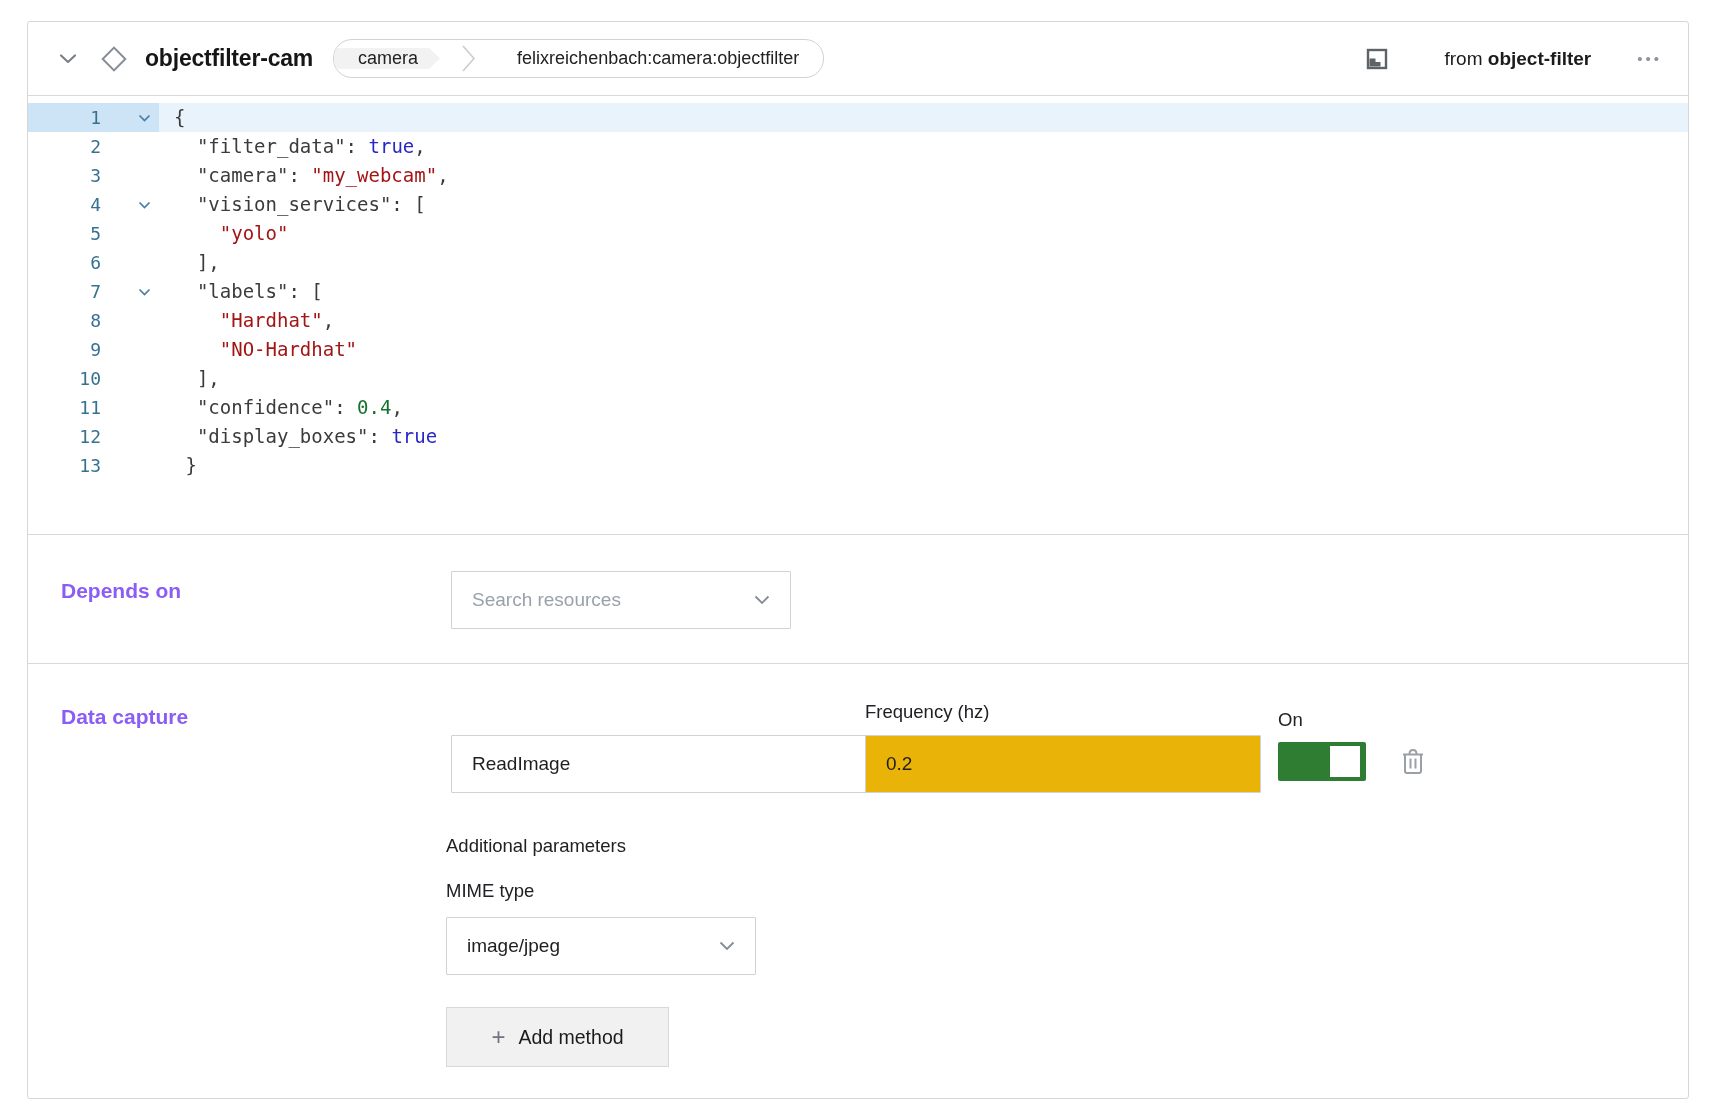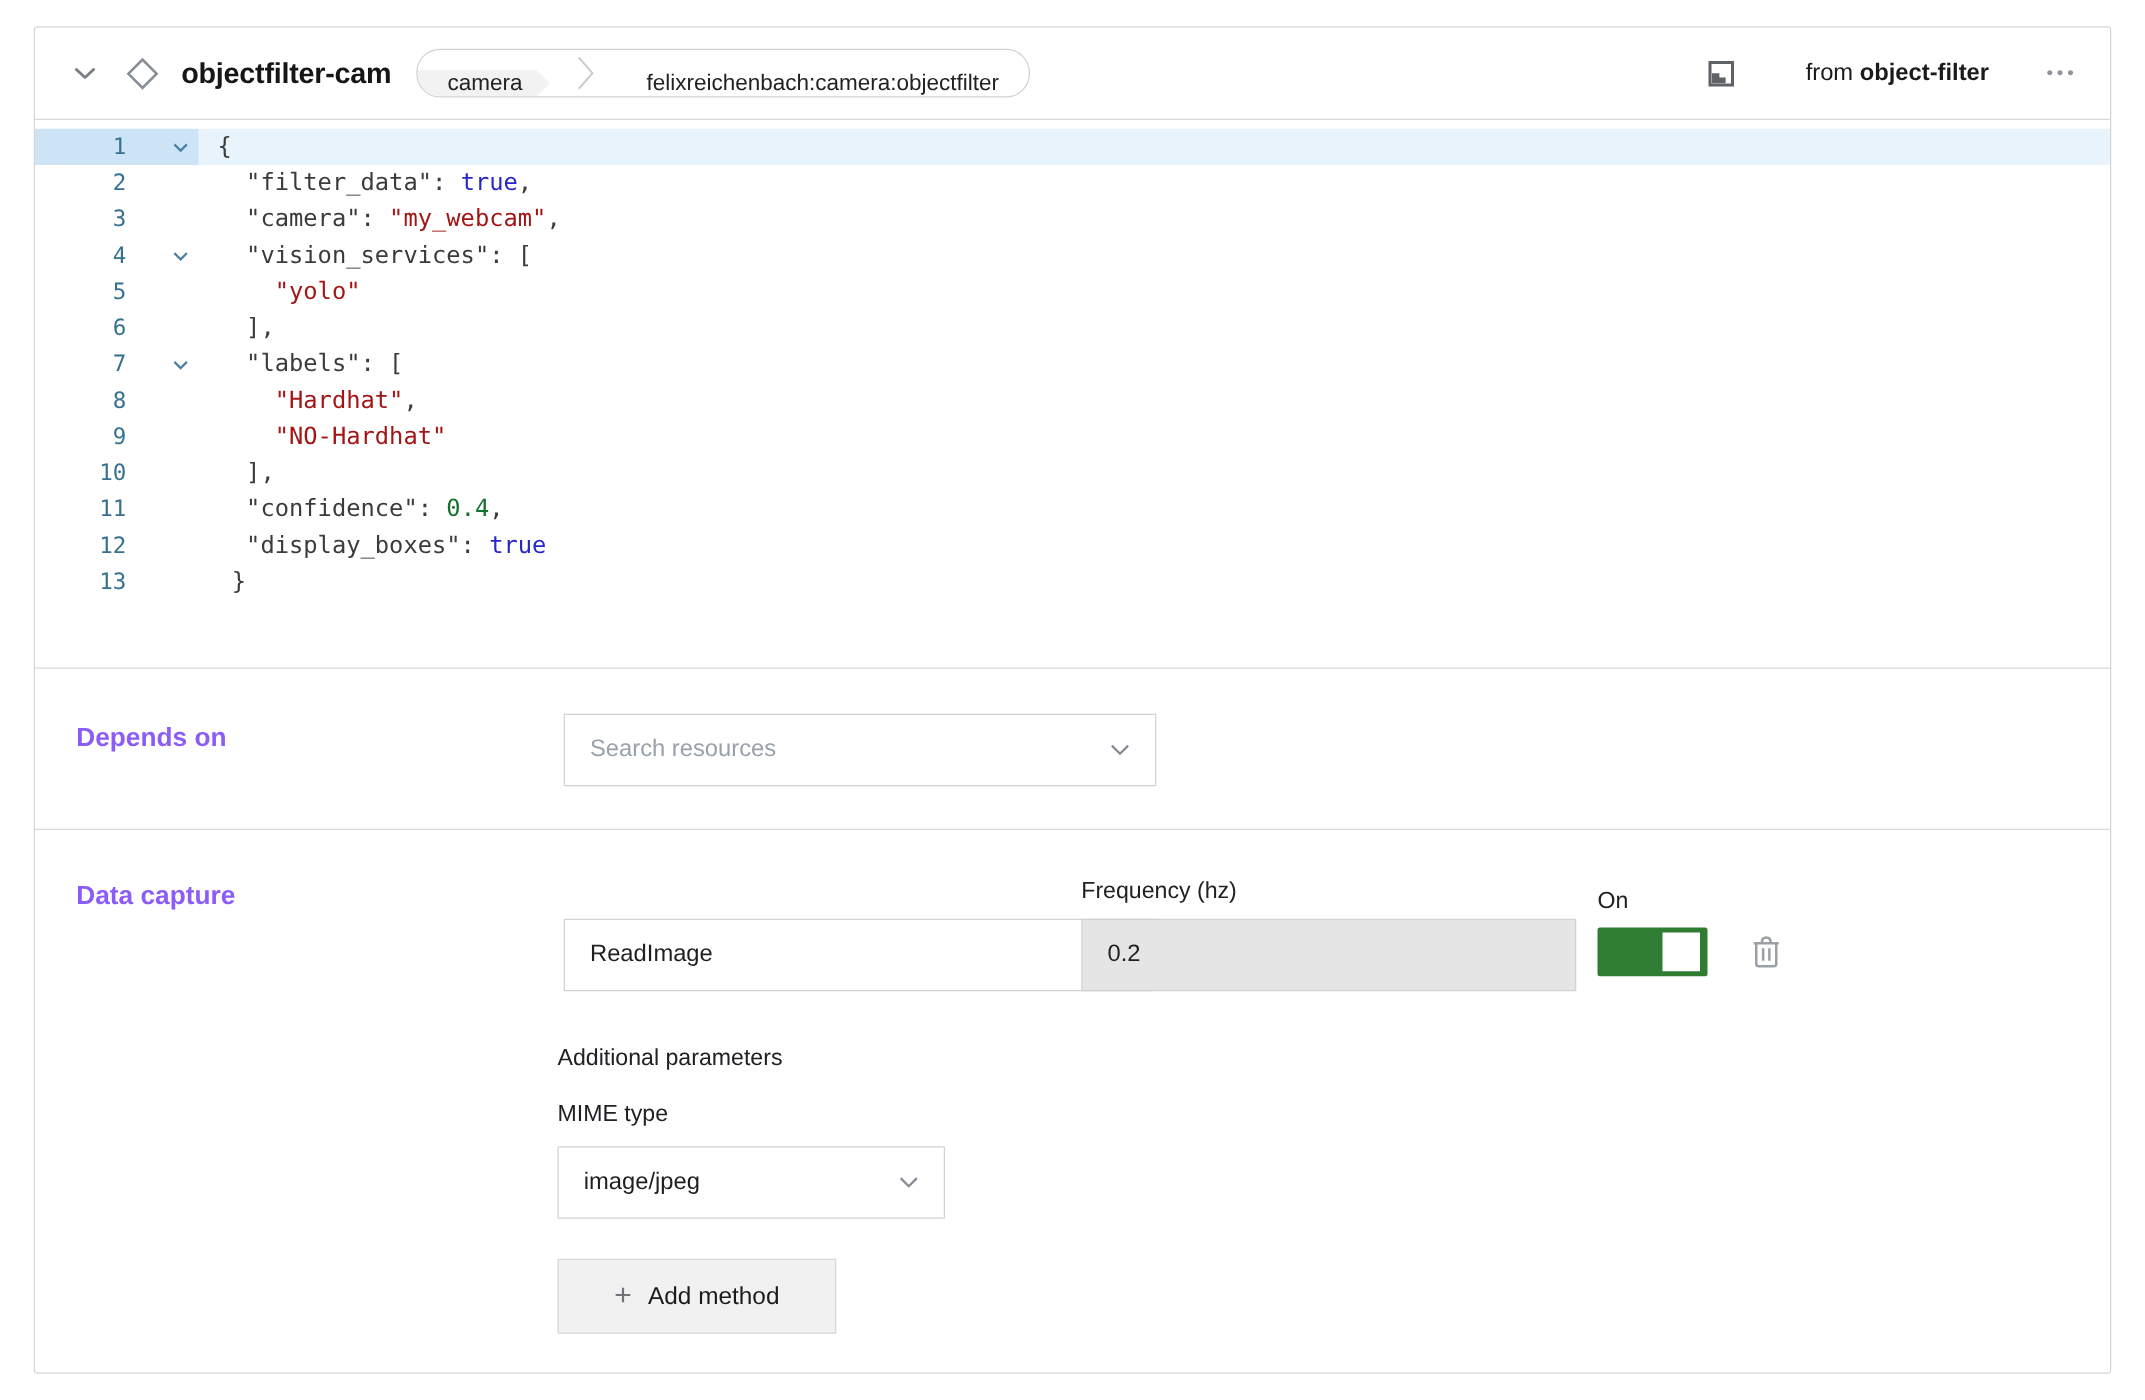--- a/index.html
+++ b/index.html
@@ -6,21 +6,21 @@
     font-family:"Liberation Sans", sans-serif;-webkit-font-smoothing:antialiased;}
   .card{position:absolute;left:27px;top:21px;width:1660px;height:1076px;background:#fff;
     border:1.5px solid #d6d6d6;border-radius:3px;}
   
   .hdr{position:absolute;top:0;left:0;right:0;height:74px;border-bottom:1px solid #d9d9d9;
     display:flex;align-items:center;padding:0 26px 0 30px;box-sizing:border-box;}
   .collapse{width:20px;height:20px;display:flex;align-items:center;justify-content:center;cursor:pointer;}
   .diamond{margin-left:20px;width:32px;height:32px;display:flex;align-items:center;justify-content:center;}
   .title{margin-left:15px;font-size:23px;font-weight:700;color:#161616;letter-spacing:-0.2px;}
   .pill{margin-left:20px;height:37px;border:1px solid #d2d2d2;border-radius:19px;display:flex;
-    align-items:flex-end;overflow:hidden;background:#fff;font-size:18px;color:#222;gap:28px;}
+    align-items:center;overflow:hidden;background:#fff;font-size:18px;color:#222;gap:28px;}
   .pill-seg1{background:#f2f2f2;display:flex;align-items:center;padding:0 22px 0 24px;
     clip-path:polygon(0 0,calc(100% - 11px) 0,100% 50%,calc(100% - 11px) 100%,0 100%);}
   .pill-chev{display:flex;align-items:center;margin-left:-7px;}
   .pill-seg2{display:flex;align-items:center;padding:0 24px 0 12px;}
   .hdr-spacer{flex:1;}
   .module-icon{width:22px;height:22px;margin-right:13px;display:flex;align-items:center;}
   .from-module{font-size:19px;color:#1b1b1b;cursor:pointer;white-space:nowrap;margin-left:44px;}
   .from-module b{font-weight:700;}
   .menu-dots{margin-left:46px;color:#8f949c;font-size:15px;letter-spacing:3px;cursor:pointer;
     line-height:15px;user-select:none;}
@@ -38,21 +38,21 @@
   .tk-pu{color:#3b3b3b;} .tk-key{color:#3b3b3b;}
   .tk-str{color:#a31515;} .tk-bool{color:#2727c8;} .tk-num{color:#15722e;}
   
   .sec-label{position:absolute;font-size:21px;font-weight:700;color:#8b5cf6;}
   .depends{position:absolute;top:512px;left:0;right:0;height:129px;border-top:1px solid #d9d9d9;}
   .field-label{position:absolute;font-size:18.5px;color:#202124;}
   .selectbox{position:absolute;height:58px;border:1px solid #d2d2d2;background:#fff;box-sizing:border-box;
     display:flex;align-items:center;justify-content:space-between;padding:0 20px;cursor:pointer;border-radius:1px;}
   .selectbox .val{font-size:19px;color:#1f1f1f;}
   .selectbox .ph{font-size:19px;color:#99a1ab;}
-  .textinput{position:absolute;height:58px;border:1px solid #d2d2d2;background:#e5e5e5;box-sizing:border-box;
+  .textinput{position:absolute;height:58px;border:1px solid #d2d2d2;background:#eab308;box-sizing:border-box;
     display:flex;align-items:center;padding:0 20px;font-size:19px;color:#1f1f1f;border-radius:1px;}
   .capture{position:absolute;top:641px;left:0;right:0;bottom:0;border-top:1px solid #d9d9d9;}
   .toggle{position:absolute;left:1250px;top:78px;width:88px;height:39px;background:#2e7d32;
     border-radius:2px;cursor:pointer;}
   .knob{position:absolute;right:6px;top:4px;width:30px;height:31px;background:#fff;}
   .trash{position:absolute;left:1371px;top:82px;width:28px;height:30px;display:flex;align-items:center;
     justify-content:center;cursor:pointer;}
   .addbtn{position:absolute;left:418px;top:343px;width:223px;height:60px;background:#f1f1f2;
     border:1px solid #d8d8d8;display:flex;align-items:center;justify-content:center;gap:13px;
     font-size:19.5px;color:#1b1b1b;cursor:pointer;box-sizing:border-box;}
@@ -225,21 +225,21 @@
           <span class="fold"></span>
         </div>
         <div class="cline">
           <span class="ctext"><span class="tk-pu"> }</span></span>
         </div>
       </div>
     </div>
 
   <div class="depends">
     <div class="sec-label" style="left:33px;top:44px;">Depends on</div>
-    <div class="selectbox" style="left:423px;top:36px;width:474px;gap:43px;">
+    <div class="selectbox" style="left:423px;top:36px;width:340px;gap:43px;">
       <span class="ph">Search resources</span>
       <svg width="16" height="10" viewBox="0 0 16 10">
           <polyline points="1.5,1.5 8,8 14.5,1.5" fill="none" stroke="#868c95" stroke-width="1.8"></polyline>
         </svg>
     </div>
   </div>
 
   <div class="capture">
     <div class="sec-label" style="left:33px;top:41px;">Data capture</div>
 

